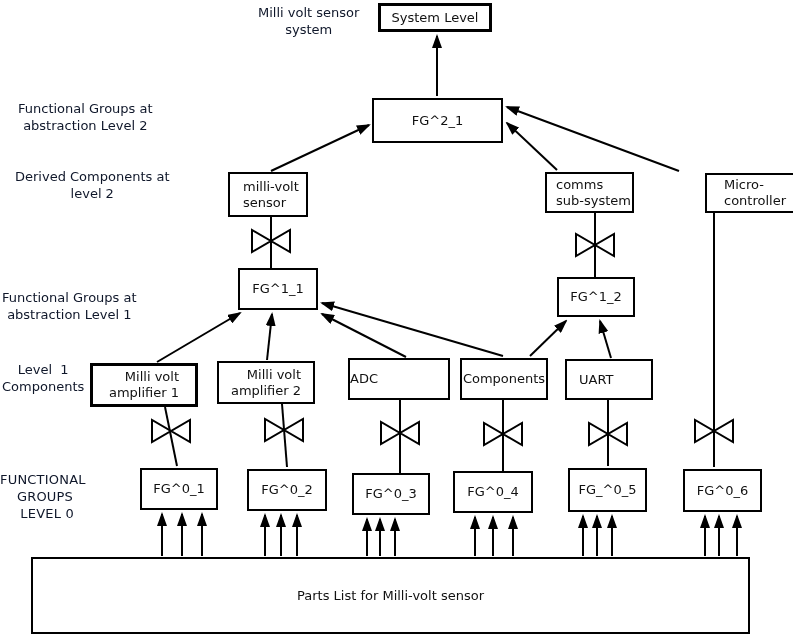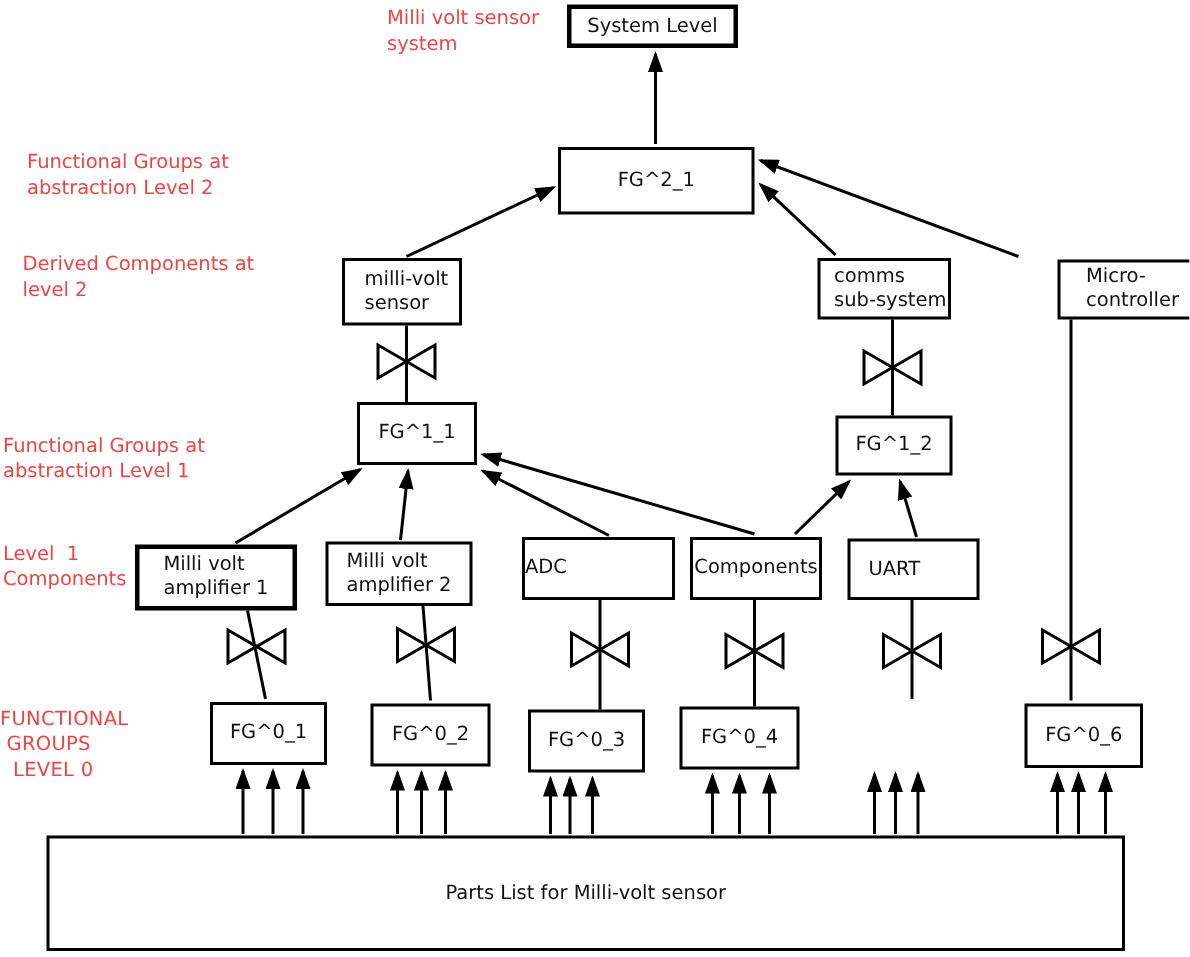--- a/index.html
+++ b/index.html
@@ -4,25 +4,25 @@
 <style>
   html,body{margin:0;padding:0;background:#ffffff;}
   #stage{
     position:relative;width:793px;height:638px;background:#ffffff;
     font-family:"DejaVu Sans","Liberation Sans",sans-serif;
     font-size:13px;color:#111111;overflow:hidden;
   }
   .node{
     position:absolute;box-sizing:border-box;border:2px solid #000;
     background:#fff;display:flex;align-items:center;justify-content:center;
-    white-space:pre;line-height:16px;text-align:left;
+    white-space:pre;line-height:16px;text-align:right;
   }
   .node.left{justify-content:flex-start;text-align:left;}
   .freelabel{
-    position:absolute;white-space:pre;line-height:17px;color:#ef4444;
+    position:absolute;white-space:pre;line-height:17px;color:#0f172a;text-align:center;
   }
   .caps{letter-spacing:0.2px;}
   #edges{position:absolute;left:0;top:0;pointer-events:none;}
   .thick{border-width:3px;}
 </style>
 </head>
 <body>
 
 <div id="stage">
 
@@ -54,20 +54,21 @@
 amplifier 1</div>
   <div class="node" style="left:217px;top:361px;width:98px;height:43px;">Milli volt
 amplifier 2</div>
   <div class="node left" style="left:348px;top:358px;width:102px;height:42px;">ADC</div>
   <div class="node" style="left:460px;top:358px;width:88px;height:42px;">Components</div>
   <div class="node left" style="left:565px;top:359px;width:88px;height:41px;padding-left:12px;">UART</div>
   <div class="node" style="left:140px;top:468px;width:78px;height:42px;">FG^0_1</div>
   <div class="node" style="left:247px;top:469px;width:80px;height:42px;">FG^0_2</div>
   <div class="node" style="left:352px;top:473px;width:78px;height:42px;">FG^0_3</div>
   <div class="node" style="left:453px;top:471px;width:80px;height:42px;">FG^0_4</div>
+  <div class="node" style="left:568px;top:468px;width:79px;height:44px;">FG_^0_5</div>
   <div class="node" style="left:683px;top:469px;width:79px;height:43px;">FG^0_6</div>
   <div class="node" style="left:31px;top:557px;width:719px;height:77px;">Parts List for Milli-volt sensor</div>
 
   <svg id="edges" width="793" height="638" viewBox="0 0 793 638">
     <defs>
       <marker id="arrow" viewBox="0 0 14 10" refX="12" refY="5" markerWidth="14" markerHeight="10" orient="auto" markerUnits="userSpaceOnUse">
         <polygon points="0,0 14,5 0,10" fill="#000"></polygon>
       </marker>
     </defs>
     <g stroke="#000" stroke-width="2" fill="none">

